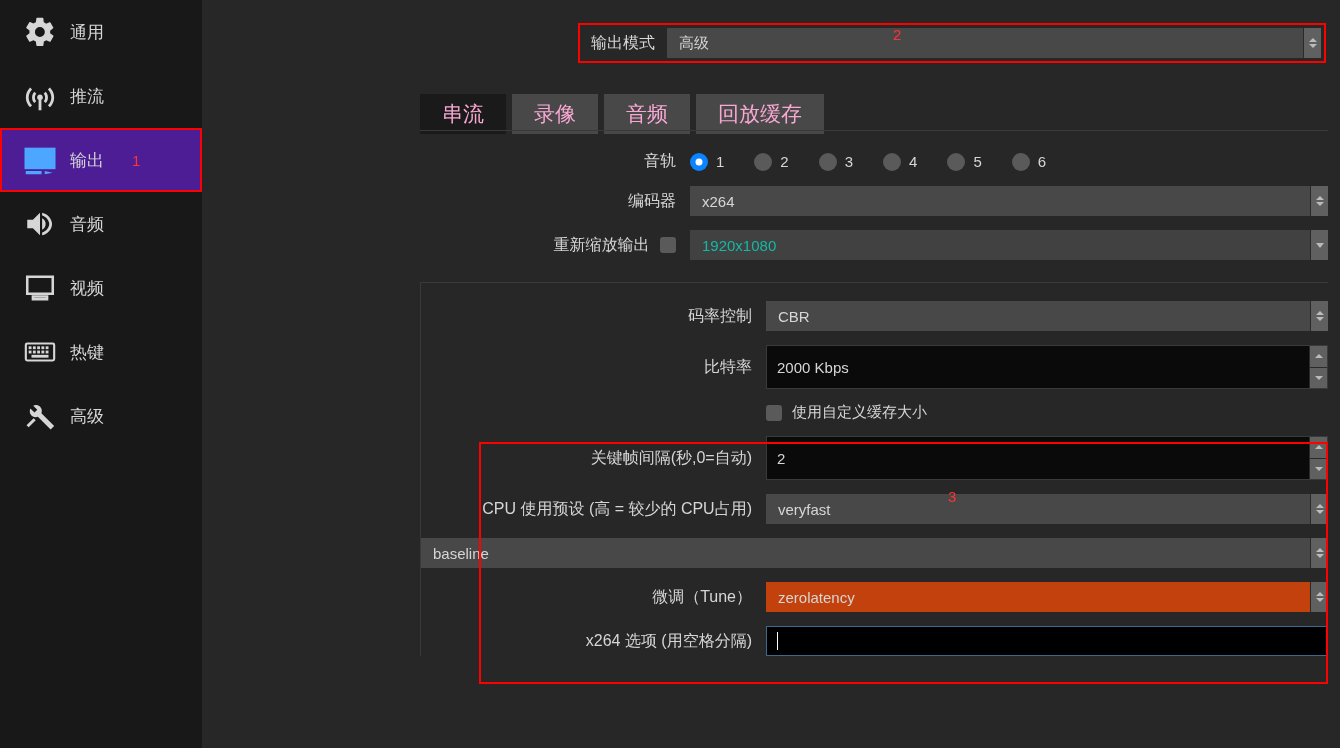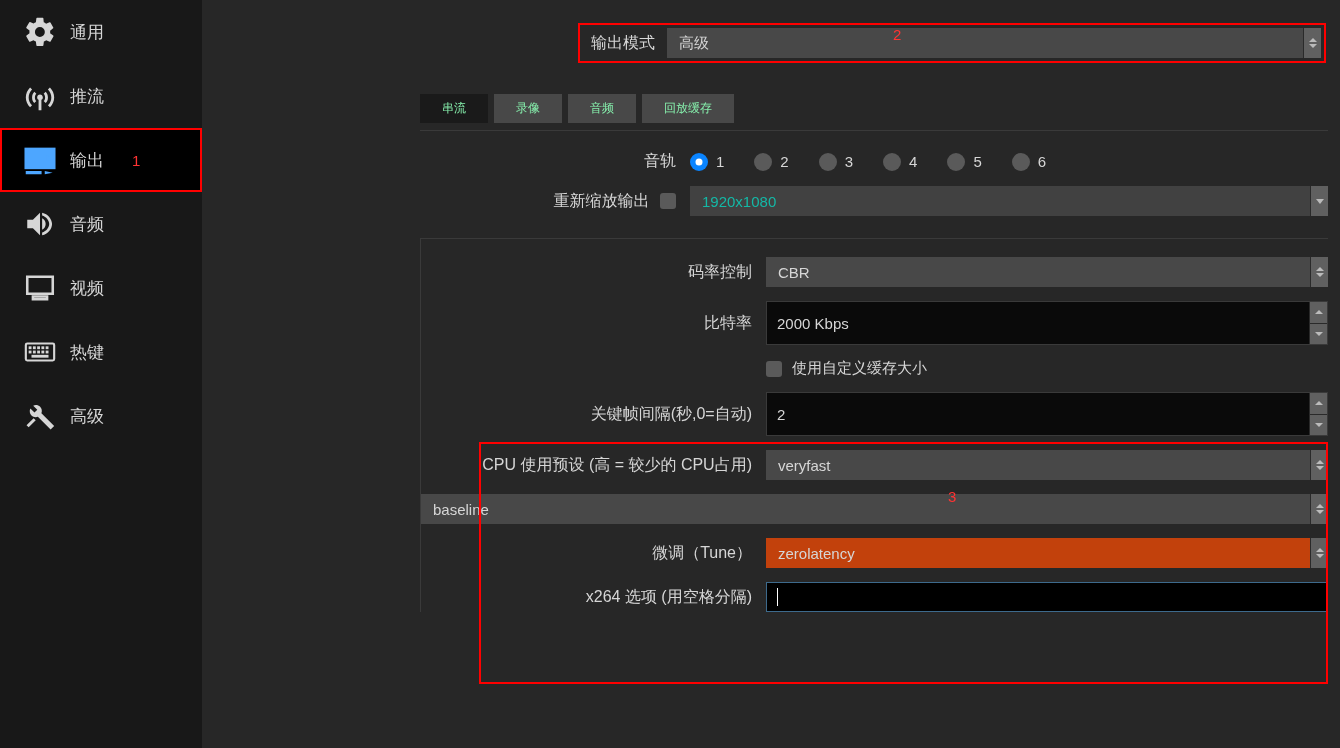--- a/index.html
+++ b/index.html
@@ -23,21 +23,21 @@
 .sidebar-item {
   display: flex;
   align-items: center;
   height: 64px;
   padding: 0 18px;
   color: #d6d6d6;
   cursor: pointer;
   border: 2px solid transparent;
 }
 .sidebar-item.active {
-  background: #000000;
+  background: #4c1d95;
   align-items: center;
 }
 .sidebar-item .icon {
   width: 40px;
   height: 40px;
   display: flex;
   align-items: center;
   justify-content: center;
   margin-right: 10px;
 }
@@ -124,22 +124,22 @@
 .tabs {
   position: absolute;
   left: 218px;
   top: 94px;
   display: flex;
   gap: 6px;
 }
 .tab {
   background: #484848;
   padding: 6px 22px;
-  font-size: 12px;
-  color: #86efac;
+  font-size: 21px;
+  color: #f9a8d4;
   cursor: pointer;
 }
 .tab.active {
   background: #1a1a1a;
 }
 
 
 .form-area {
   position: absolute;
   left: 218px;
@@ -423,20 +423,29 @@
               <span class="radio-dot"></span>
               <span>5</span>
             </label>
           <label class="radio-item">
               <span class="radio-dot"></span>
               <span>6</span>
             </label>
         </div>
       </div>
 
+      <div class="form-row">
+        <div class="form-label">编码器</div>
+        <div class="form-value">
+          <div class="select-ctrl" style="background:#484848;">
+            <span>x264</span>
+            <div class="select-arrow"></div>
+          </div>
+        </div>
+      </div>
 
       <div class="form-row">
         <div class="form-label">
           <span>重新缩放输出</span>
           <span class="checkbox" style="vertical-align:middle;margin-left:6px;margin-right:0"></span>
         </div>
         <div class="form-value">
           <div class="select-ctrl" style="background:#414141;">
             <span class="text-dim">1920x1080</span>
             <div class="dropdown-arrows"></div>

